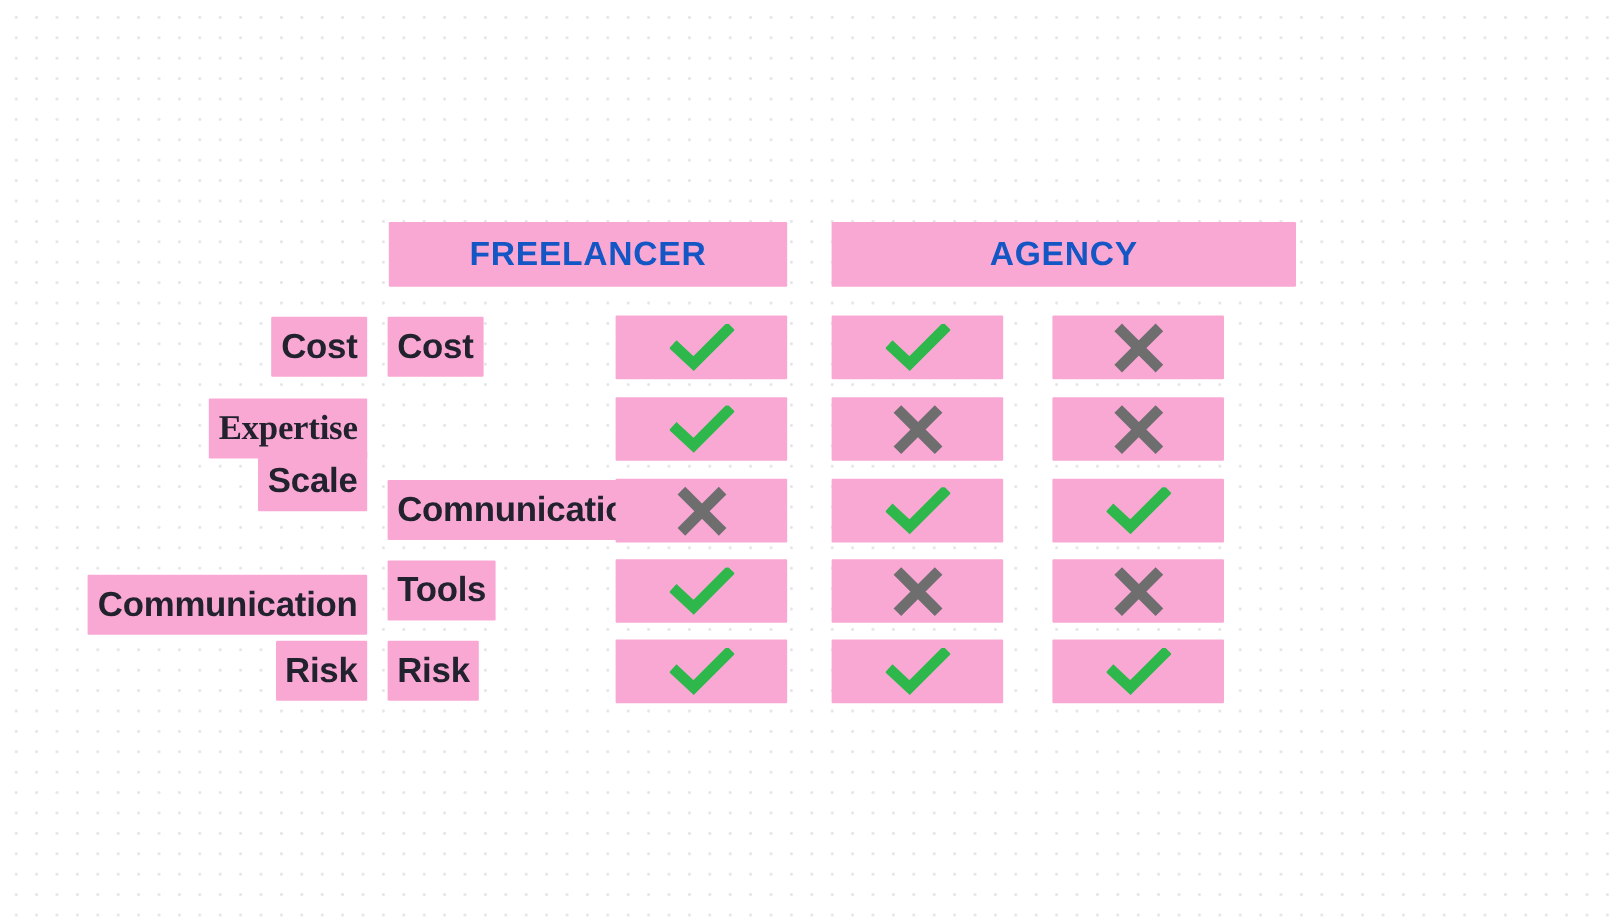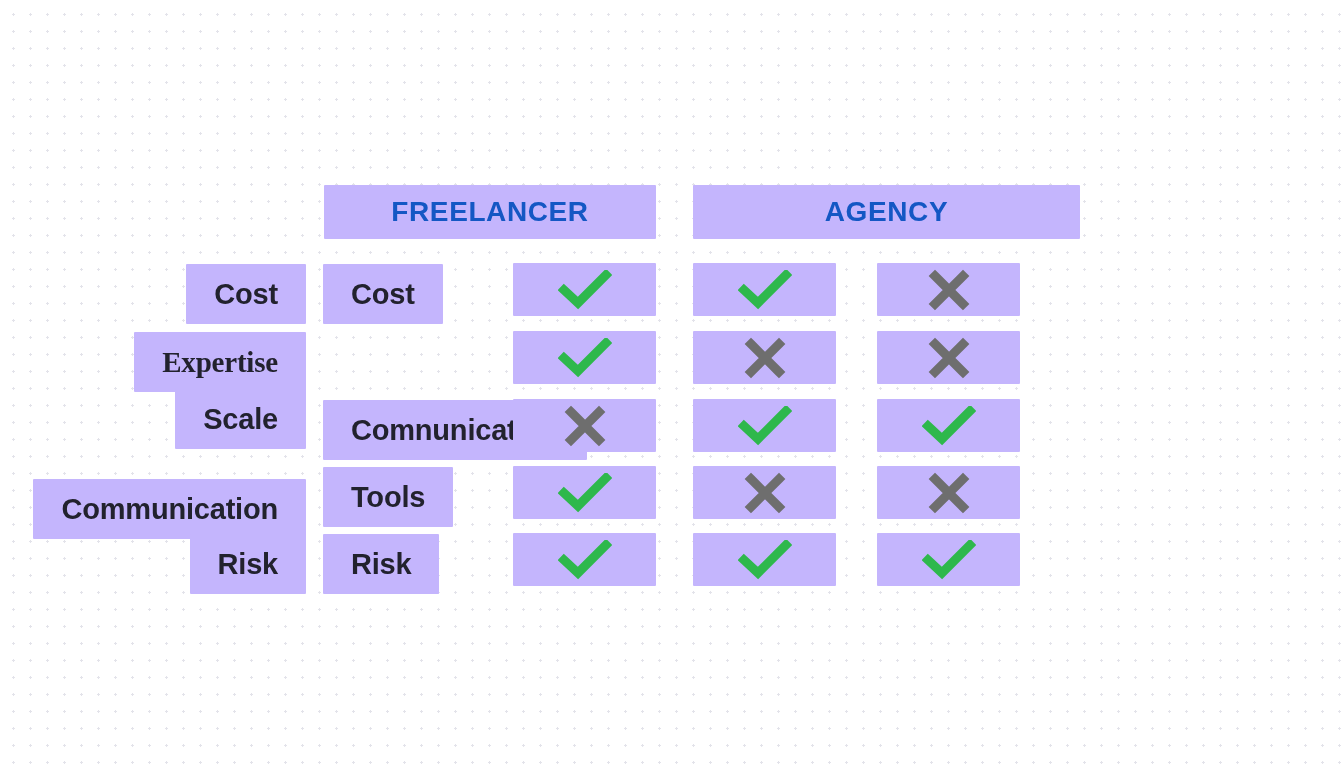--- a/index.html
+++ b/index.html
@@ -24,21 +24,21 @@
   #board {
     position: absolute;
     left: 0; top: 0;
     width: 1344px;
     height: 768px;
   }
 
   
   .chip {
     position: absolute;
-    background: #c4b5fd;
+    background: #f9a8d4;
     display: flex;
     align-items: center;
     justify-content: center;
     white-space: nowrap;
     border-radius: 1px;
   }
 
   
   .hdr {
     top: 185px;
@@ -46,25 +46,25 @@
     color: #1457c4;
     font-size: 28px;
     font-weight: 700;
     letter-spacing: 0.6px;
   }
   .hdr-freelancer { left: 324px; width: 332px; }
   .hdr-agency     { left: 693px; width: 387px; }
 
   
   .lbl {
-    height: 60px;
+    height: 50px;
     color: #22222e;
     font-size: 29px;
     font-weight: 700;
-    padding: 0 28px;
+    padding: 0 8px;
     letter-spacing: -0.2px;
   }
   
   .colA { right: 1038px; justify-content: flex-end; }
   
   .colB { left: 323px; justify-content: flex-start; }
 
   
   .cell {
     height: 53px;
@@ -137,21 +137,21 @@
     </span>
   </div>
   <div class="chip cell c3" style="top:331px;">
     <span>
       <svg width="42" height="42" viewBox="0 0 42 42">
           <path d="M7 7 L35 35 M35 7 L7 35" fill="none" stroke="#6e6e6e" stroke-width="9" stroke-linecap="square"></path>
         </svg>
     </span>
   </div>
 
-  <div class="chip lbl colA" style="top:389px;">
+  <div class="chip lbl colA" style="top:376px;">
     <span>Scale</span>
   </div>
   <div class="chip lbl colB" style="top:400px;">
     <span>Comnunication</span>
   </div>
   <div class="chip cell c1" style="top:399px;">
     <span>
       <svg width="42" height="42" viewBox="0 0 42 42">
           <path d="M7 7 L35 35 M35 7 L7 35" fill="none" stroke="#6e6e6e" stroke-width="9" stroke-linecap="square"></path>
         </svg>

